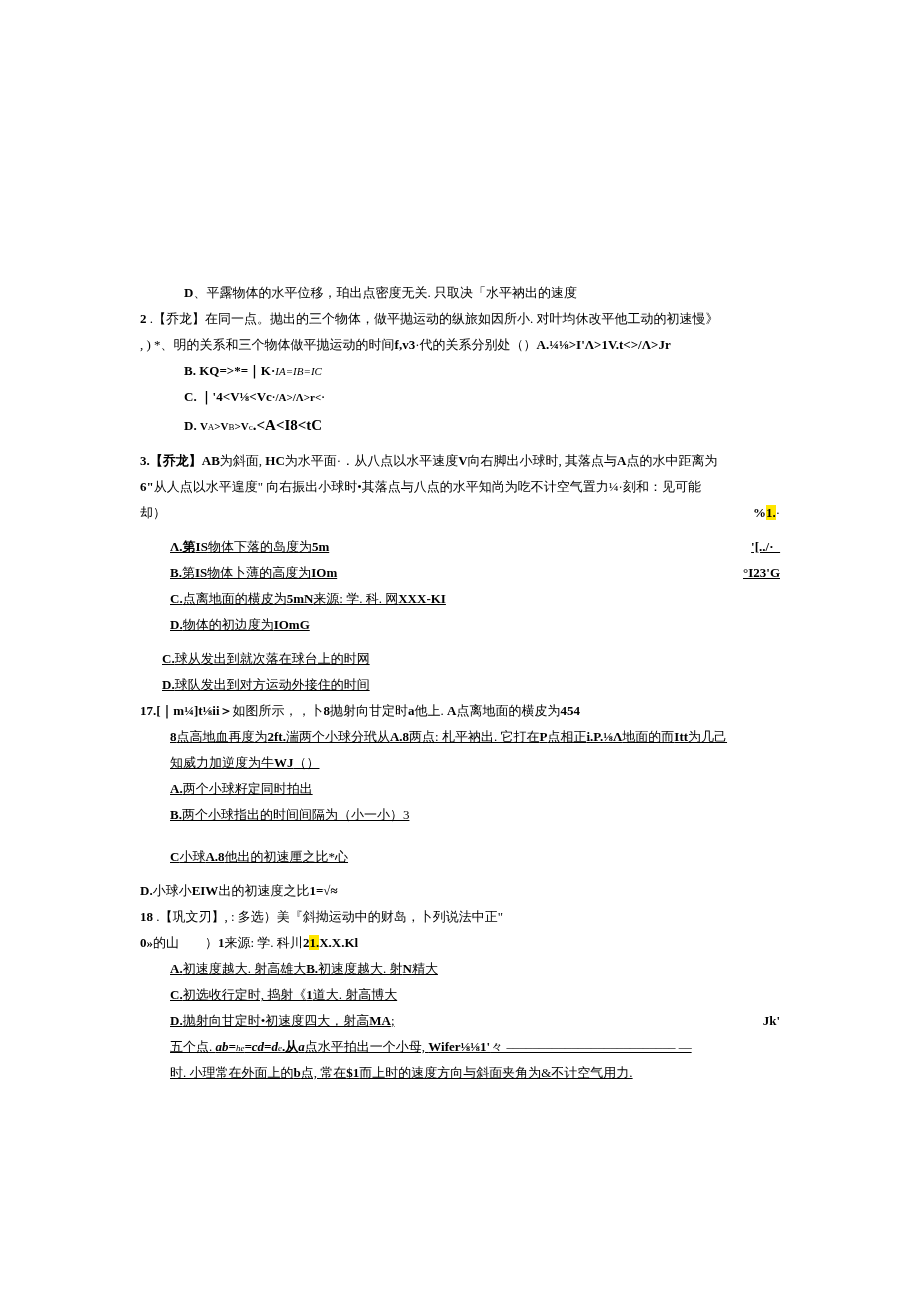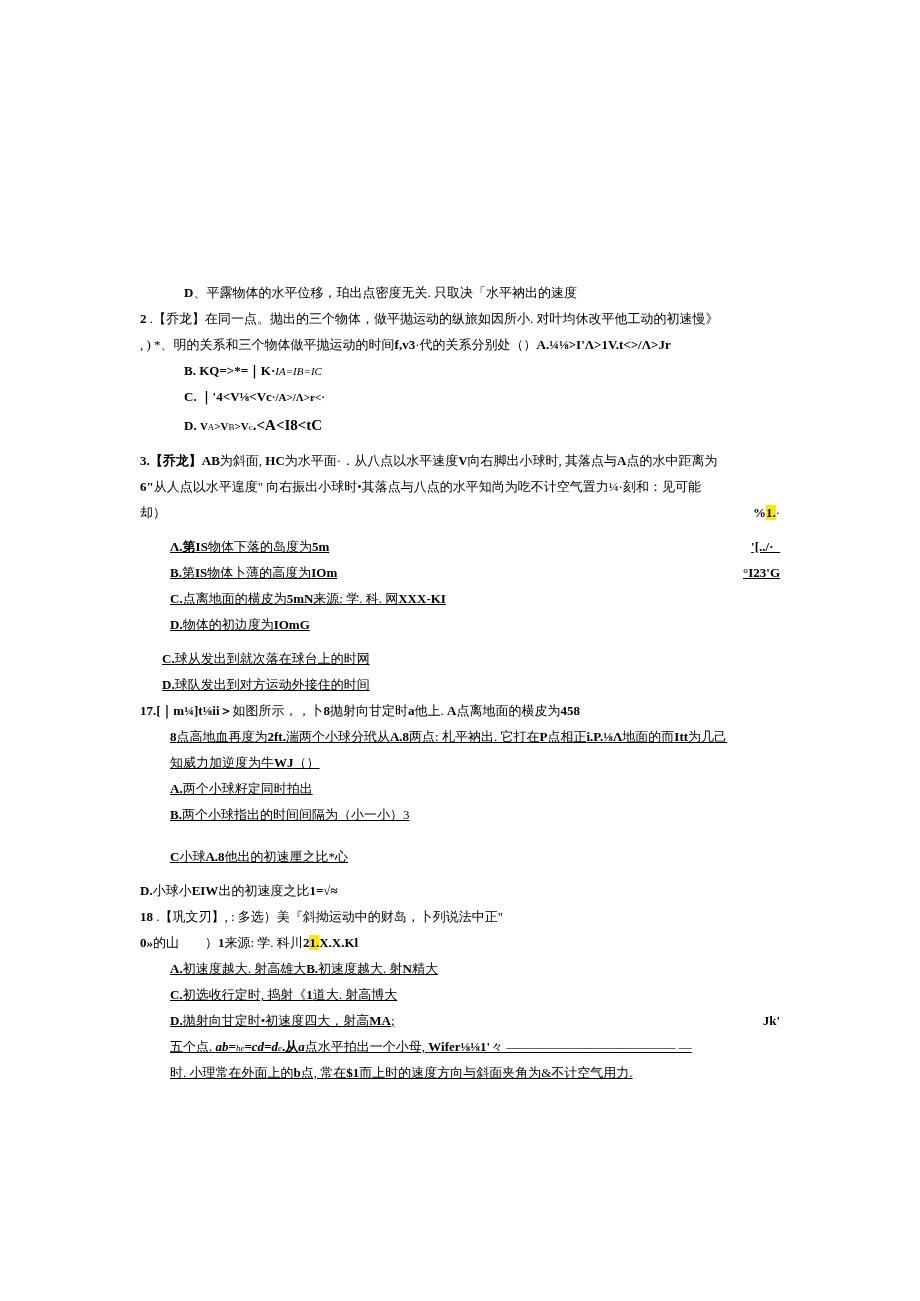--- a/index.html
+++ b/index.html
@@ -106,21 +106,21 @@
 
   <span class="line indent0a">
     <span class="bold">C.</span><span>球从发出到就次落在球台上的时网</span>
   </span>
 
   <span class="line indent0a">
     <span class="bold">D.</span><span>球队发出到对方运动外接住的时间</span>
   </span>
 
   <span class="line">
-    <span class="bold">17.[｜m¼]t⅛ii＞</span><span>如图所示，，卜</span><span class="bold">8</span><span>抛射向甘定时</span><span class="bold">a</span><span>他上. </span><span class="bold">A</span><span>点离地面的横皮为</span><span class="bold">458</span>
+    <span class="bold">17.[｜m¼]t⅛ii＞</span><span>如图所示，，卜</span><span class="bold">8</span><span>抛射向甘定时</span><span class="bold">a</span><span>他上. </span><span class="bold">A</span><span>点离地面的横皮为</span><span class="bold">454</span>
   </span>
 
   <span class="line indent3">
     <span class="bold">8</span><span>点高地血再度为</span><span class="bold">2ft.</span><span>湍两个小球分玳从</span><span class="bold">A.8</span><span>两点: 札平衲出. 它打在</span><span class="bold">P</span><span>点相正</span><span class="bold">i.P.⅛Λ</span><span>地面的而</span><span class="bold">Itt</span><span>为几己</span>
   </span>
 
   <span class="line indent3">
     <span>知威力加逆度为牛</span><span class="bold">WJ</span><span>（）</span>
   </span>
 

